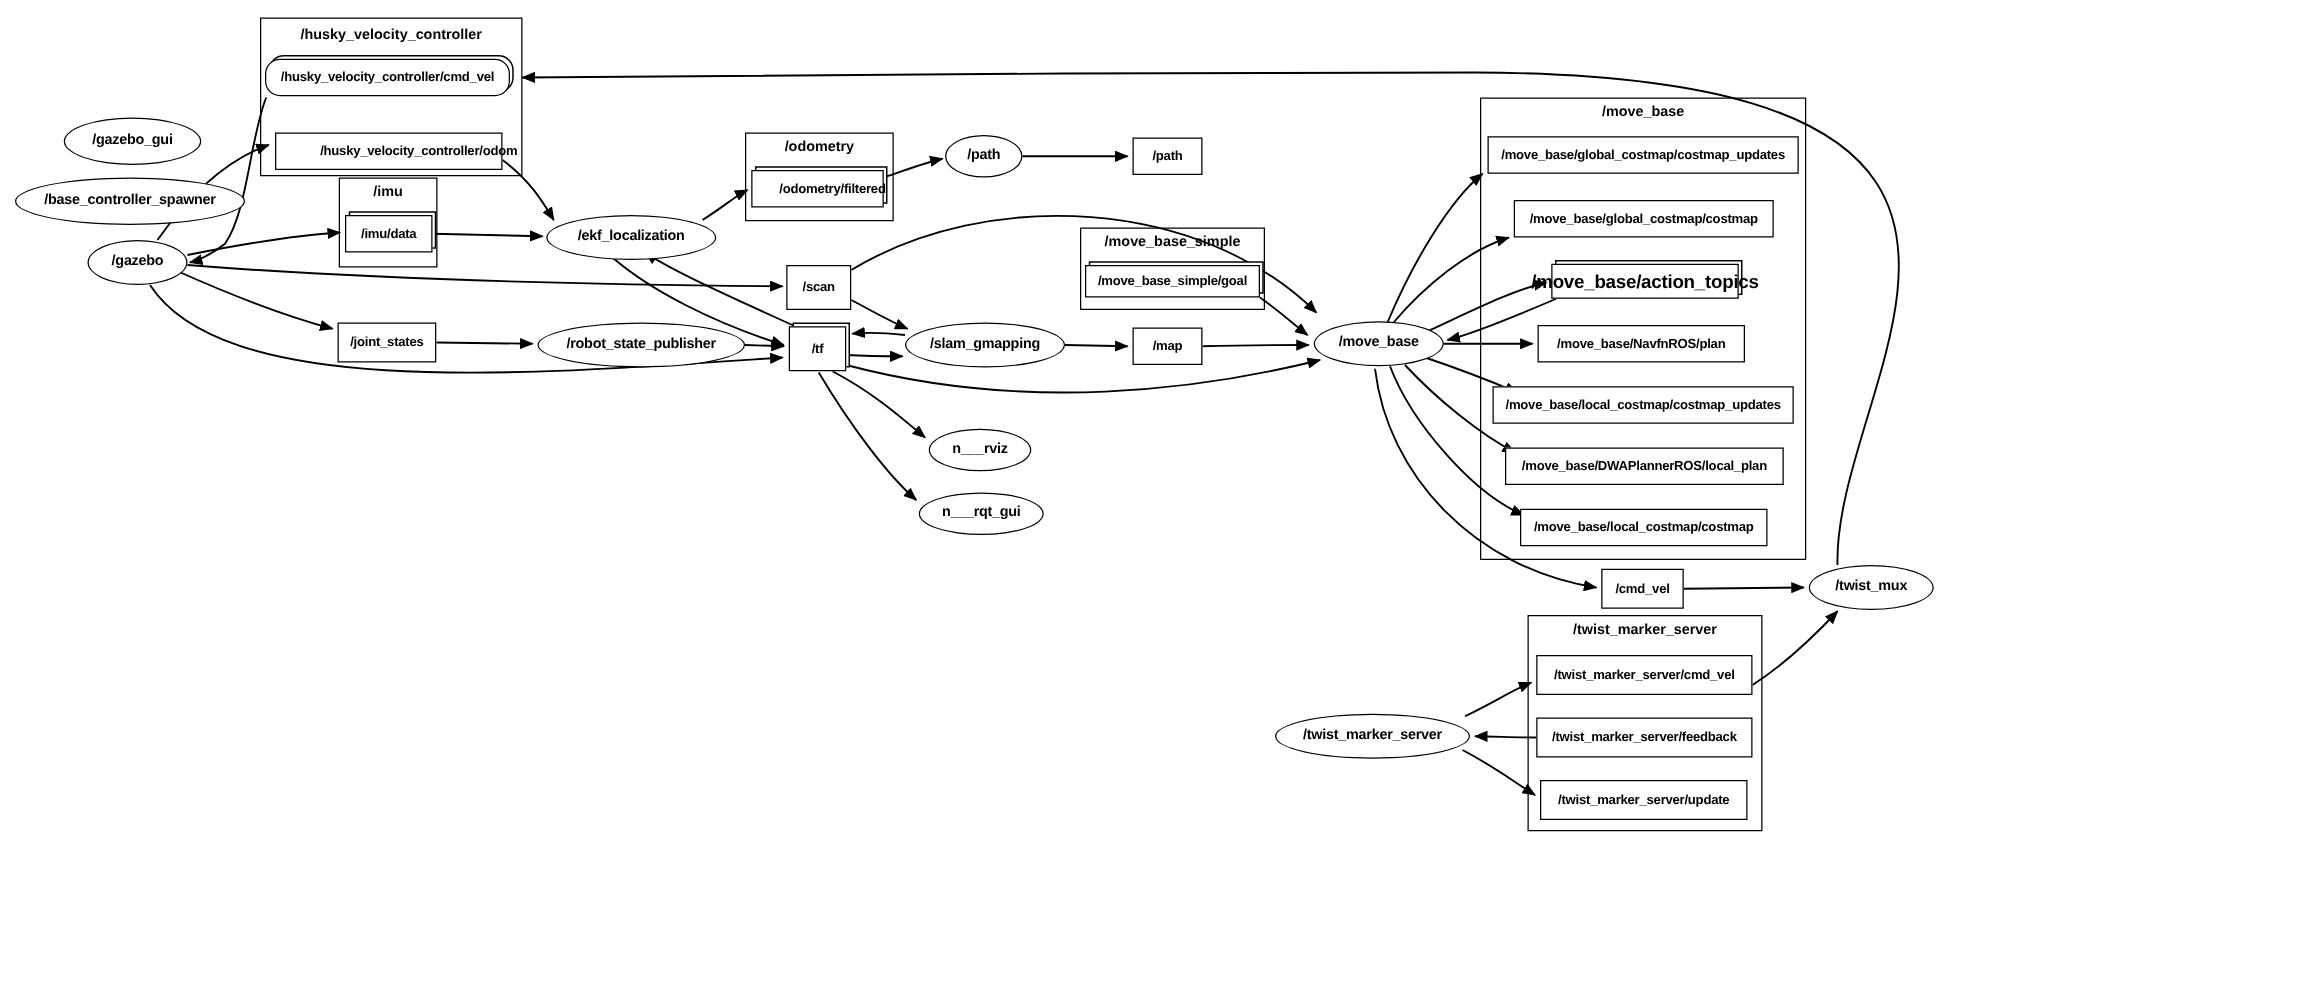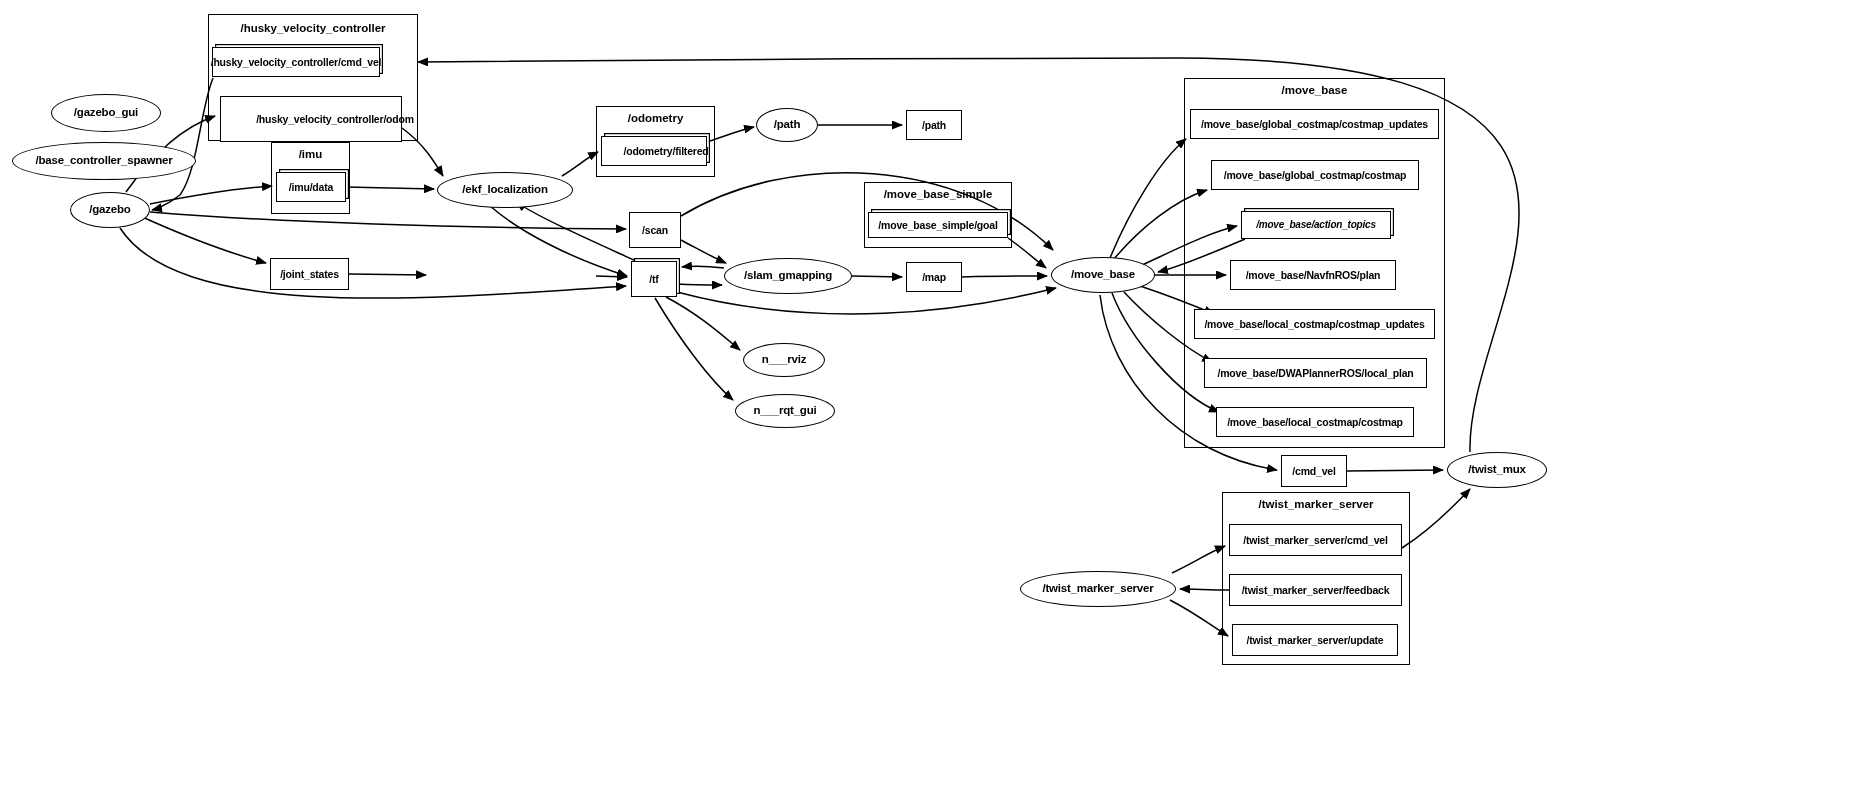--- a/index.html
+++ b/index.html
@@ -195,20 +195,23 @@
   </div>
 
   <div class="node ellipse" style="left:70px; top:192px; width:80px; height:36px;">
     <span class="node-label" style="font-size:11.5px;">/gazebo</span>
   </div>
 
   <div class="node ellipse" style="left:437px; top:172px; width:136px; height:36px;">
     <span class="node-label" style="font-size:11.5px;">/ekf_localization</span>
   </div>
 
+  <div class="node ellipse" style="left:430px; top:258px; width:166px; height:36px;">
+    <span class="node-label" style="font-size:11.5px;">/robot_state_publisher</span>
+  </div>
 
   <div class="node ellipse" style="left:724px; top:258px; width:128px; height:36px;">
     <span class="node-label" style="font-size:11.5px;">/slam_gmapping</span>
   </div>
 
   <div class="node ellipse" style="left:756px; top:108px; width:62px; height:34px;">
     <span class="node-label" style="font-size:11.5px;">/path</span>
   </div>
 
   <div class="node ellipse" style="left:743px; top:343px; width:82px; height:34px;">
@@ -224,25 +227,25 @@
   </div>
 
   <div class="node ellipse" style="left:1447px; top:452px; width:100px; height:36px;">
     <span class="node-label" style="font-size:11.5px;">/twist_mux</span>
   </div>
 
   <div class="node ellipse" style="left:1020px; top:571px; width:156px; height:36px;">
     <span class="node-label" style="font-size:11.5px;">/twist_marker_server</span>
   </div>
 
-  <div class="node rect3d" style="left:212px; top:47px; width:168px; height:30px;">
+  <div class="node rect3d" style="left:212px; top:47px; width:196px; height:30px;border-radius:12px;">
     <span class="node-label" style="font-size:10.5px;">/husky_velocity_controller/cmd_vel</span>
   </div>
 
-  <div class="node rect" style="left:220px; top:96px; width:182px; height:46px;padding-left:48px;">
+  <div class="node rect" style="left:220px; top:106px; width:182px; height:30px;padding-left:48px;">
     <span class="node-label" style="font-size:10.5px;">/husky_velocity_controller/odom</span>
   </div>
 
   <div class="node rect3d" style="left:276px; top:172px; width:70px; height:30px;">
     <span class="node-label" style="font-size:10.5px;">/imu/data</span>
   </div>
 
   <div class="node rect3d" style="left:601px; top:136px; width:106px; height:30px;">
     <span class="node-label" style="font-size:10.5px;padding-left:24px;">/odometry/filtered</span>
   </div>
@@ -273,21 +276,21 @@
 
   <div class="node rect" style="left:1190px; top:109px; width:249px; height:30px;">
     <span class="node-label" style="font-size:10.5px;">/move_base/global_costmap/costmap_updates</span>
   </div>
 
   <div class="node rect" style="left:1211px; top:160px; width:208px; height:30px;">
     <span class="node-label" style="font-size:10.5px;">/move_base/global_costmap/costmap</span>
   </div>
 
   <div class="node rect3d" style="left:1241px; top:211px; width:150px; height:28px;">
-    <span class="node-label" style="font-size:10px;font-style:italic;">/move_base/action_topics</span>
+    <span class="node-label" style="font-size:15px;">/move_base/action_topics</span>
   </div>
 
   <div class="node rect" style="left:1230px; top:260px; width:166px; height:30px;">
     <span class="node-label" style="font-size:10.5px;">/move_base/NavfnROS/plan</span>
   </div>
 
   <div class="node rect" style="left:1194px; top:309px; width:241px; height:30px;">
     <span class="node-label" style="font-size:10.5px;">/move_base/local_costmap/costmap_updates</span>
   </div>
 

